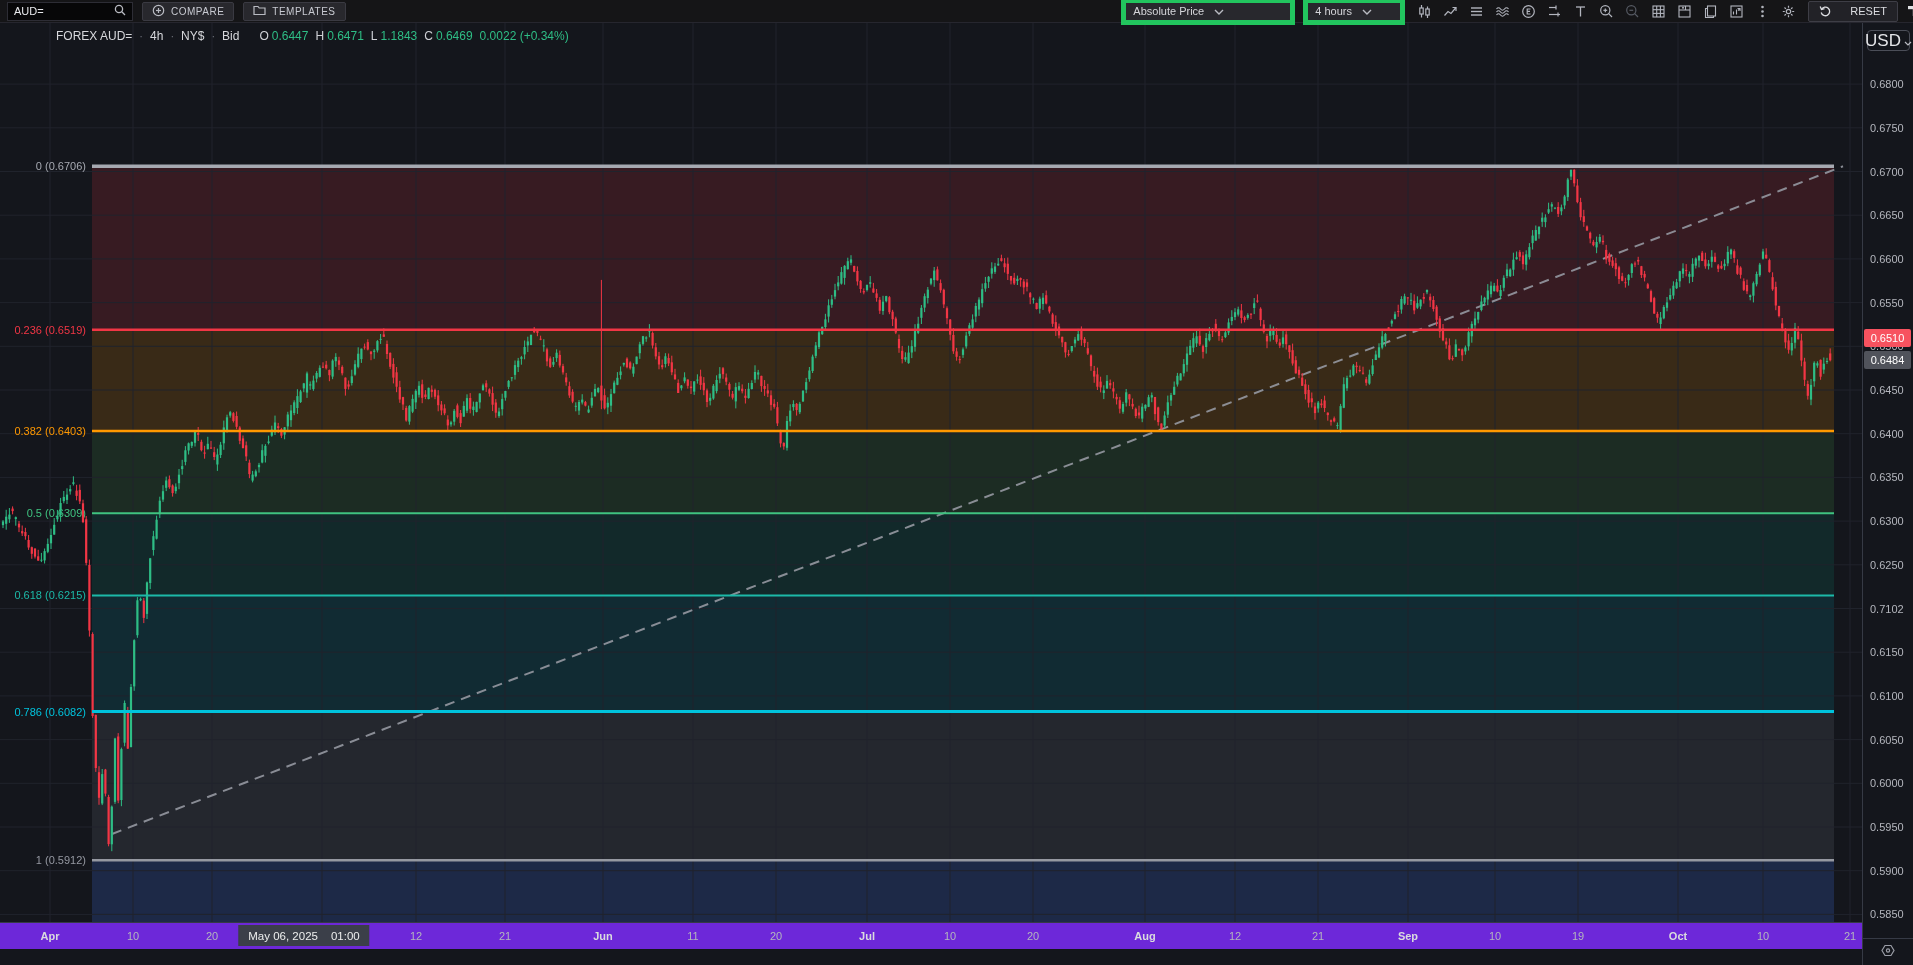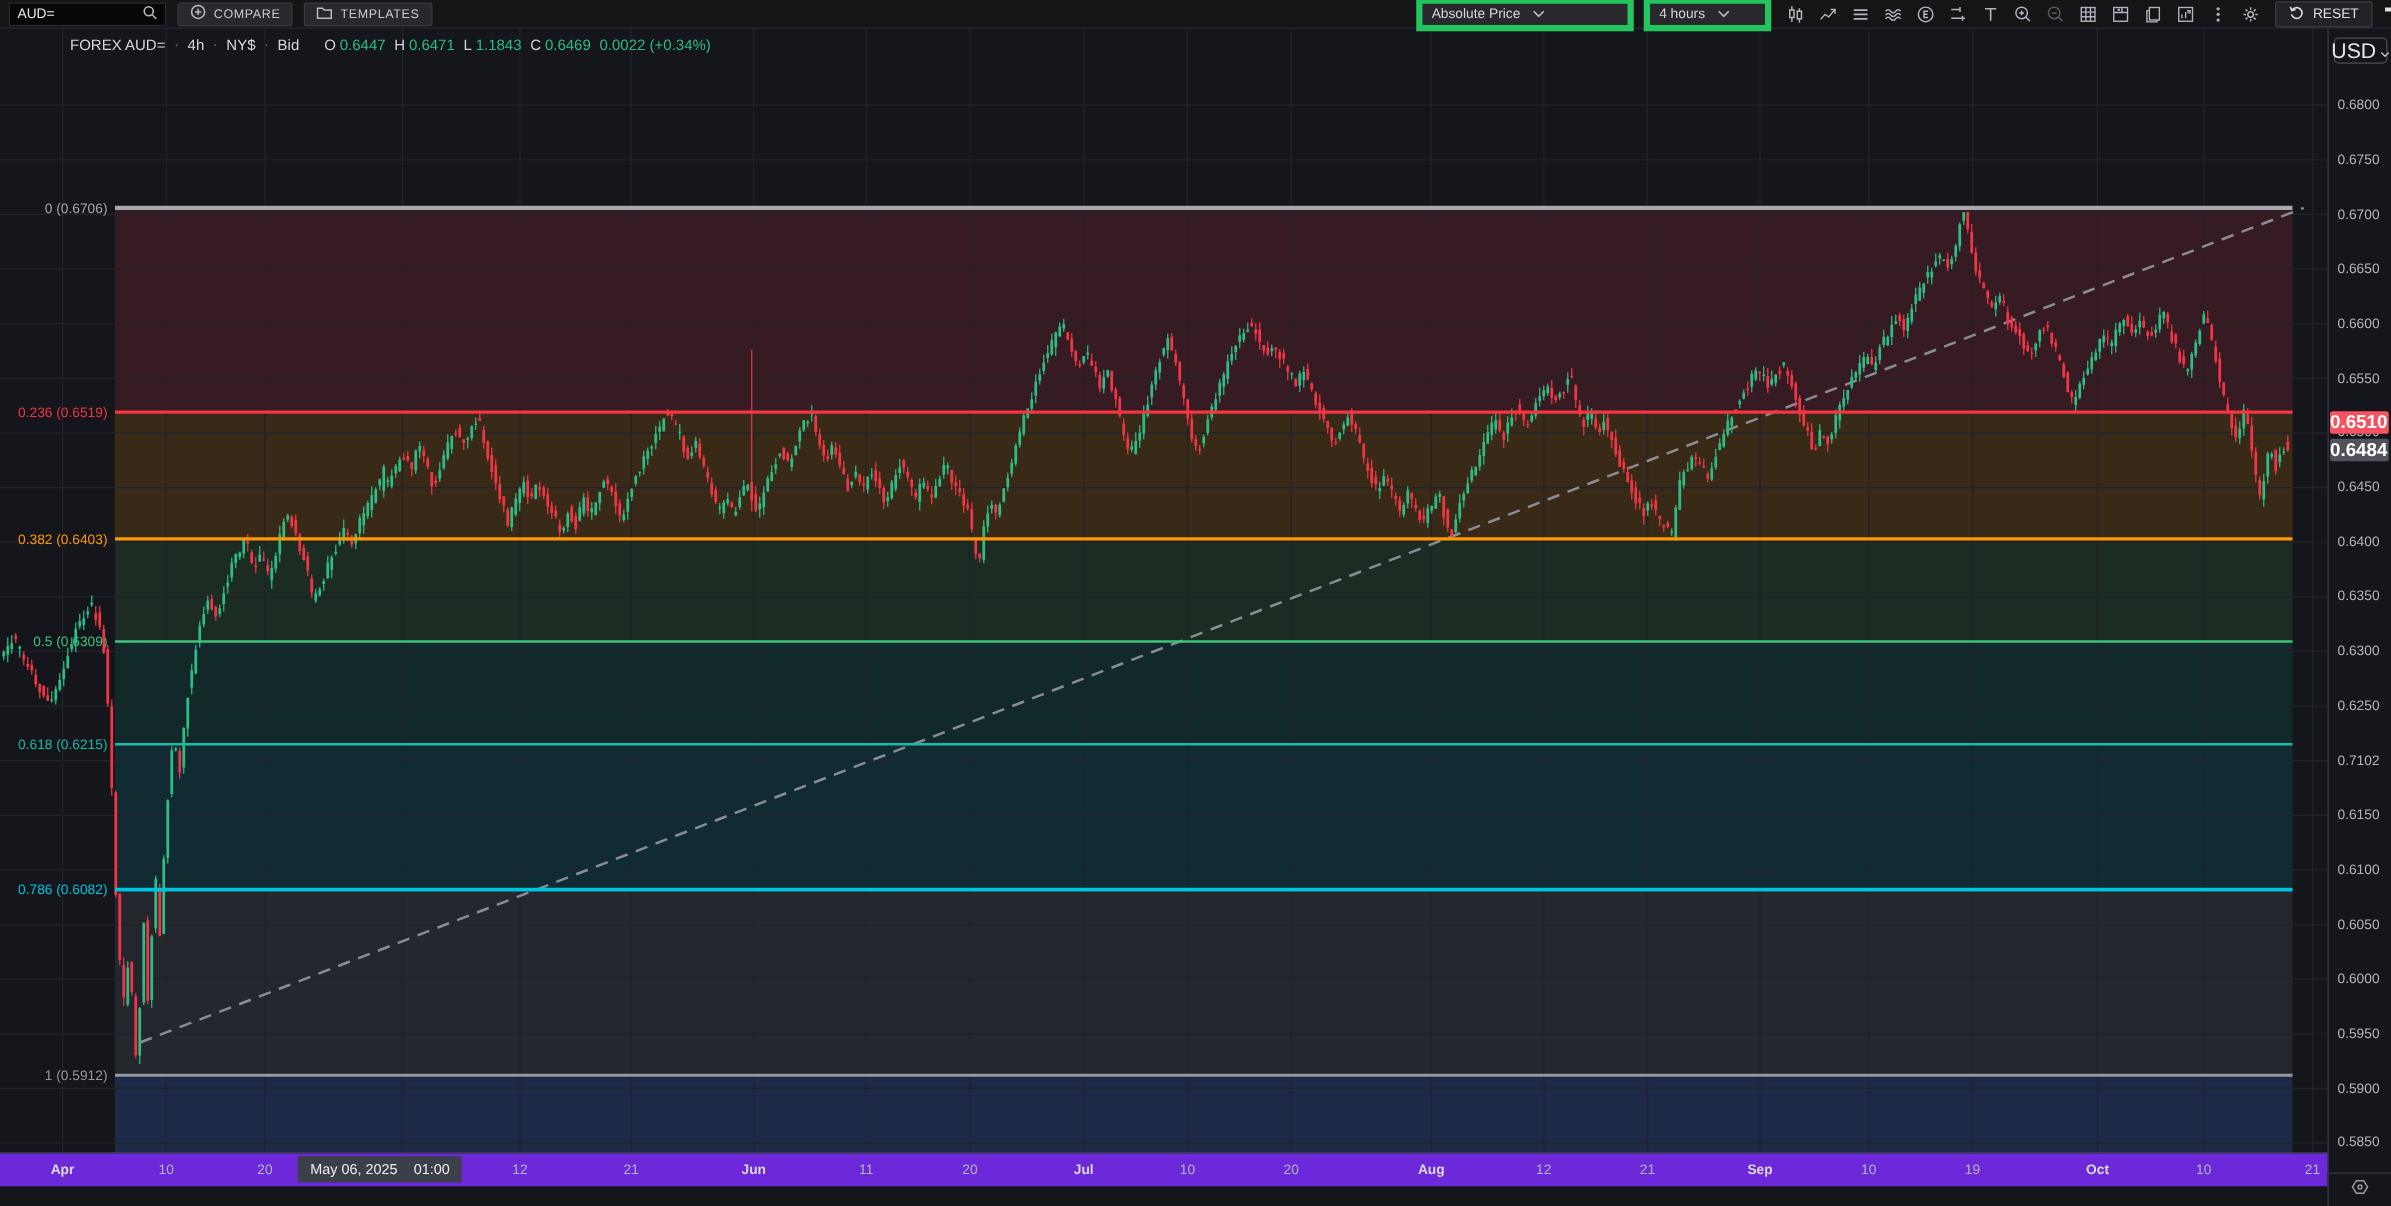--- a/index.html
+++ b/index.html
@@ -15,42 +15,42 @@
   .tb-btn{height:17px;background:#28282d;border:1px solid #3a3a42;border-radius:2px;
     display:flex;align-items:center;gap:6px;padding:0 9px;font-size:10px;letter-spacing:.5px;color:#c8cad1;cursor:pointer;}
   .tb-right{margin-left:auto;display:flex;align-items:center;gap:8px;}
   .tb-select{height:17px;background:#28282d;border:5px solid #22c55e;display:flex;align-items:center;
     justify-content:flex-start;padding:0 7px;font-size:11px;color:#d5d6da;gap:10px;cursor:pointer;}
   .sel-price{width:150px;}  .sel-int{width:78px;}
   .iconbar{display:flex;align-items:center;gap:3px;}
   .tbi{width:23px;height:19px;display:flex;align-items:center;justify-content:center;cursor:pointer;}
   .tbi svg{display:block;}
   .reset-btn{height:19px;border:1px solid #3e3e46;background:#222227;border-radius:2px;
-    display:flex;align-items:center;gap:6px;padding:0 10px;font-size:11px;color:#dcdde1;cursor:pointer;}
+    display:flex;align-items:center;gap:18px;padding:0 10px;font-size:11px;color:#dcdde1;cursor:pointer;}
   .tv-logo{display:flex;align-items:center;margin-left:2px;}
 
   
   .legend{position:absolute;left:10px;top:29px;z-index:30;display:flex;align-items:center;
     gap:7px;font-size:12px;color:#d7d8dc;white-space:nowrap;margin-left:46px;}
   .legend .sep{color:#6f727c;font-size:11px;}
   .legend .val{color:#2ebd85;}
   .legend .lbl{color:#cfd1d6;margin-right:1px;}
   .legend .grp{display:flex;gap:2px;}
 
   
   #chart-svg{position:absolute;left:0;top:0;z-index:1;}
 
   
   .price-axis{position:absolute;left:1862px;top:23px;width:51px;bottom:27px;background:#14161c;
     border-left:1px solid #363a45;z-index:20;box-sizing:border-box;}
   .pa-label{position:absolute;left:7px;transform:translateY(-50%);font-size:11px;color:#b4b6bd;}
   .usd-btn{position:absolute;left:4px;top:7px;width:41px;height:19px;border:1px solid #4b4e58;border-radius:4px;
     display:flex;align-items:center;justify-content:center;gap:3px;font-size:17px;color:#e4e5e8;cursor:pointer;background:#14161c;}
   .pa-badge{position:absolute;left:1px;right:2px;height:18px;transform:translateY(-50%);border-radius:2px;
-    display:flex;align-items:center;justify-content:flex-start;font-size:15px;font-weight:700;color:#fff;z-index:5;}
+    display:flex;align-items:center;justify-content:center;font-size:11px;font-weight:400;color:#fff;z-index:5;}
 
   
   .time-axis{position:absolute;left:0;top:922px;width:1862px;height:27px;background:#6d28d9;
     border-top:1px solid #363a45;z-index:20;box-sizing:border-box;text-align:center;}
   .ta-label{position:absolute;top:50%;transform:translate(-50%,-50%);font-size:11px;color:#b4b6bd;}
   .ta-label.month{color:#dadbde;font-weight:700;}
   .ta-tooltip{position:absolute;top:2px;height:21px;transform:translateX(-50%);background:#3b3f49;
     display:flex;align-items:center;gap:13px;padding:0 10px;font-size:11.5px;color:#eceded;z-index:6;white-space:nowrap;}
   .corner{position:absolute;left:1862px;top:938px;width:51px;height:27px;background:#14161c;
     border-left:1px solid #363a45;border-top:1px solid #363a45;display:flex;align-items:center;justify-content:center;

